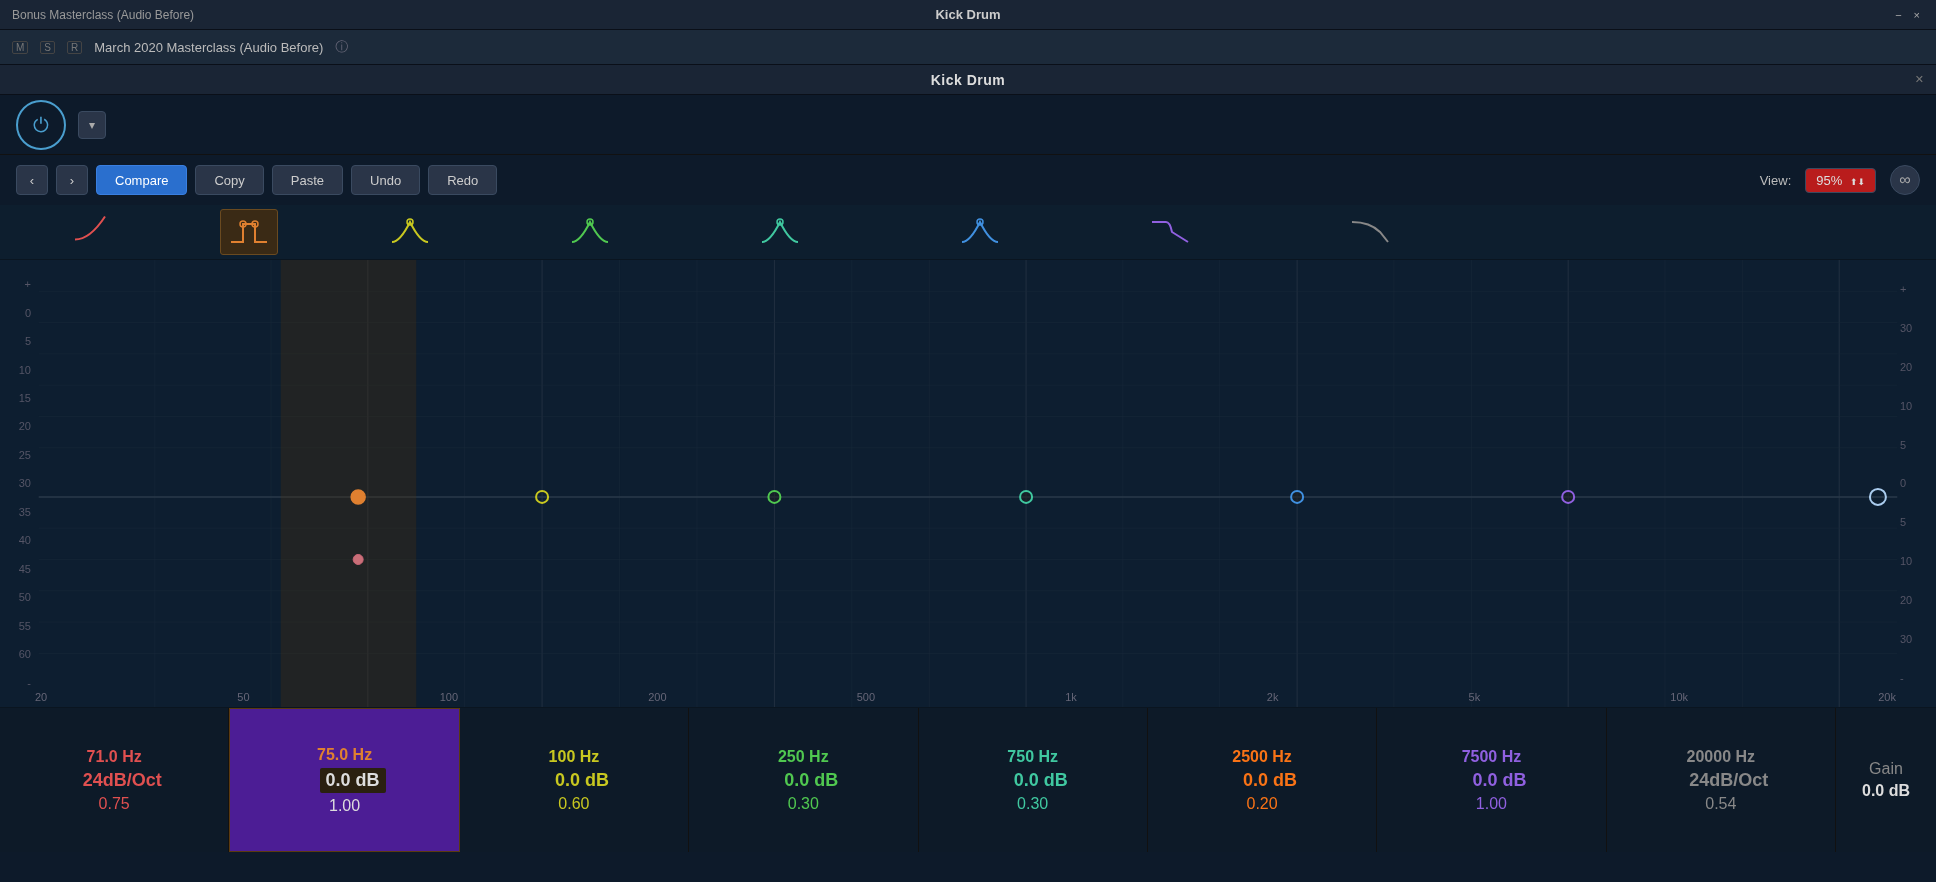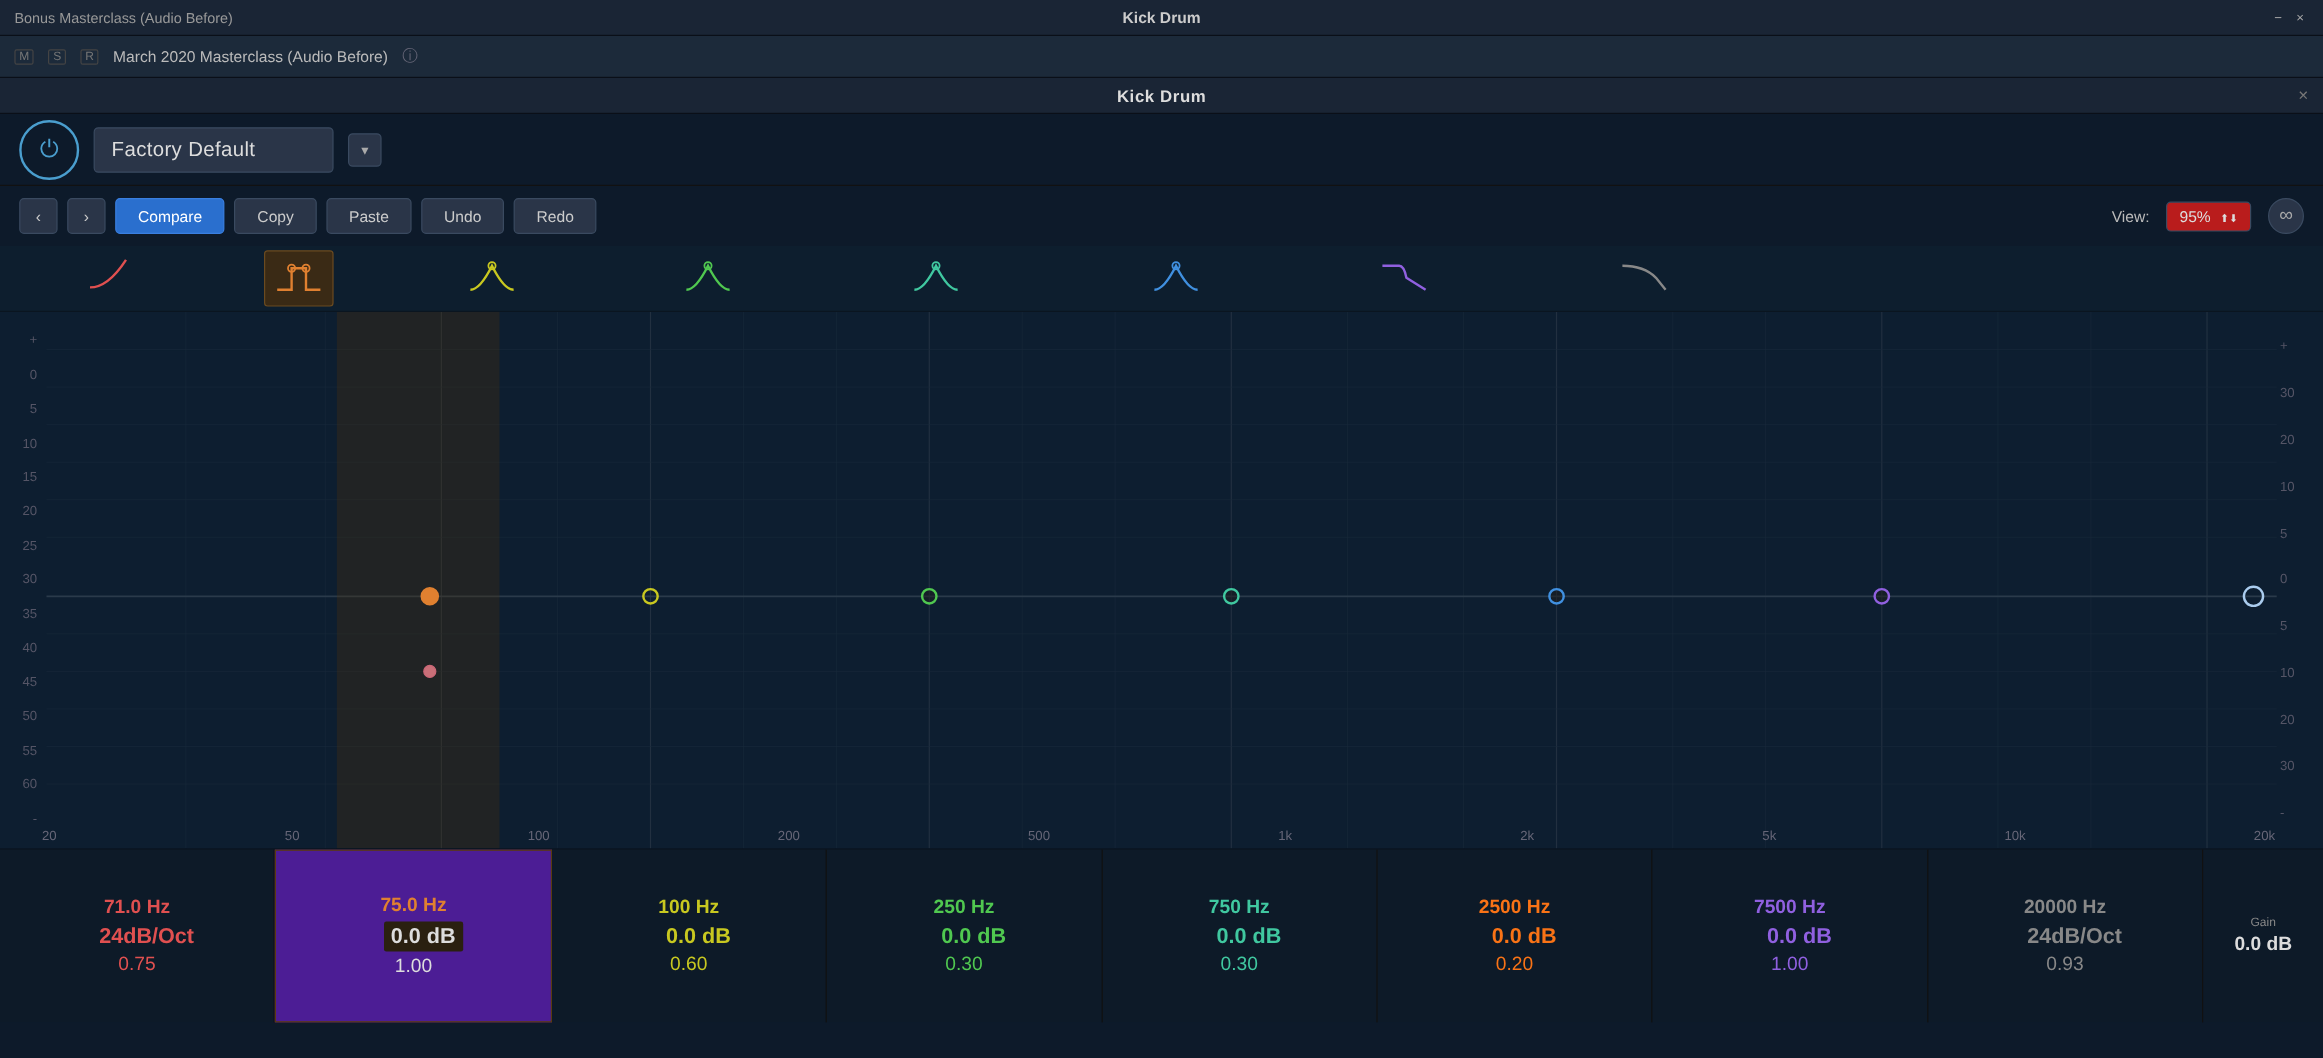--- a/index.html
+++ b/index.html
@@ -329,23 +329,20 @@
     <span style="font-size:11px;color:#777;cursor:pointer;">✕</span>
   </div>
 </div>
 
 <div class="preset-row">
 
   <div class="power-btn">
     <span class="power-icon">⏻</span>
   </div>
 
-  <div class="preset-name-box">
-    <span>Factory Default</span>
-  </div>
 
   <div class="preset-arrow-btn" style="display:flex;align-items:center;gap:4px;">
     <span style="font-size:12px;">▾</span>
   </div>
 </div>
 
 <div class="toolbar-row">
   <button class="nav-btn">
     <span>‹</span>
   </button>
@@ -596,22 +593,22 @@
 
     <div class="band-info-cell">
       <span class="band-freq color-purple">7500 Hz</span>
       <span class="band-db color-purple">0.0 dB</span>
       <span class="band-q color-purple">1.00</span>
     </div>
 
     <div class="band-info-cell">
       <span class="band-freq color-gray">20000 Hz</span>
       <span class="band-db color-gray">24dB/Oct</span>
-      <span class="band-q color-gray">0.93</span>
+      <span class="band-q color-gray">0.54</span>
     </div>
 
     <div class="band-info-cell" style="min-width:80px;max-width:100px;">
-      <span style="color:#888;font-size:10px;">Gain</span>
+      <span style="color:#888;font-size:16px;">Gain</span>
       <span style="color:#ddd;font-size:16px;font-weight:600;">0.0 dB</span>
     </div>
   </div>
 
 </div>
 
 </body></html>

